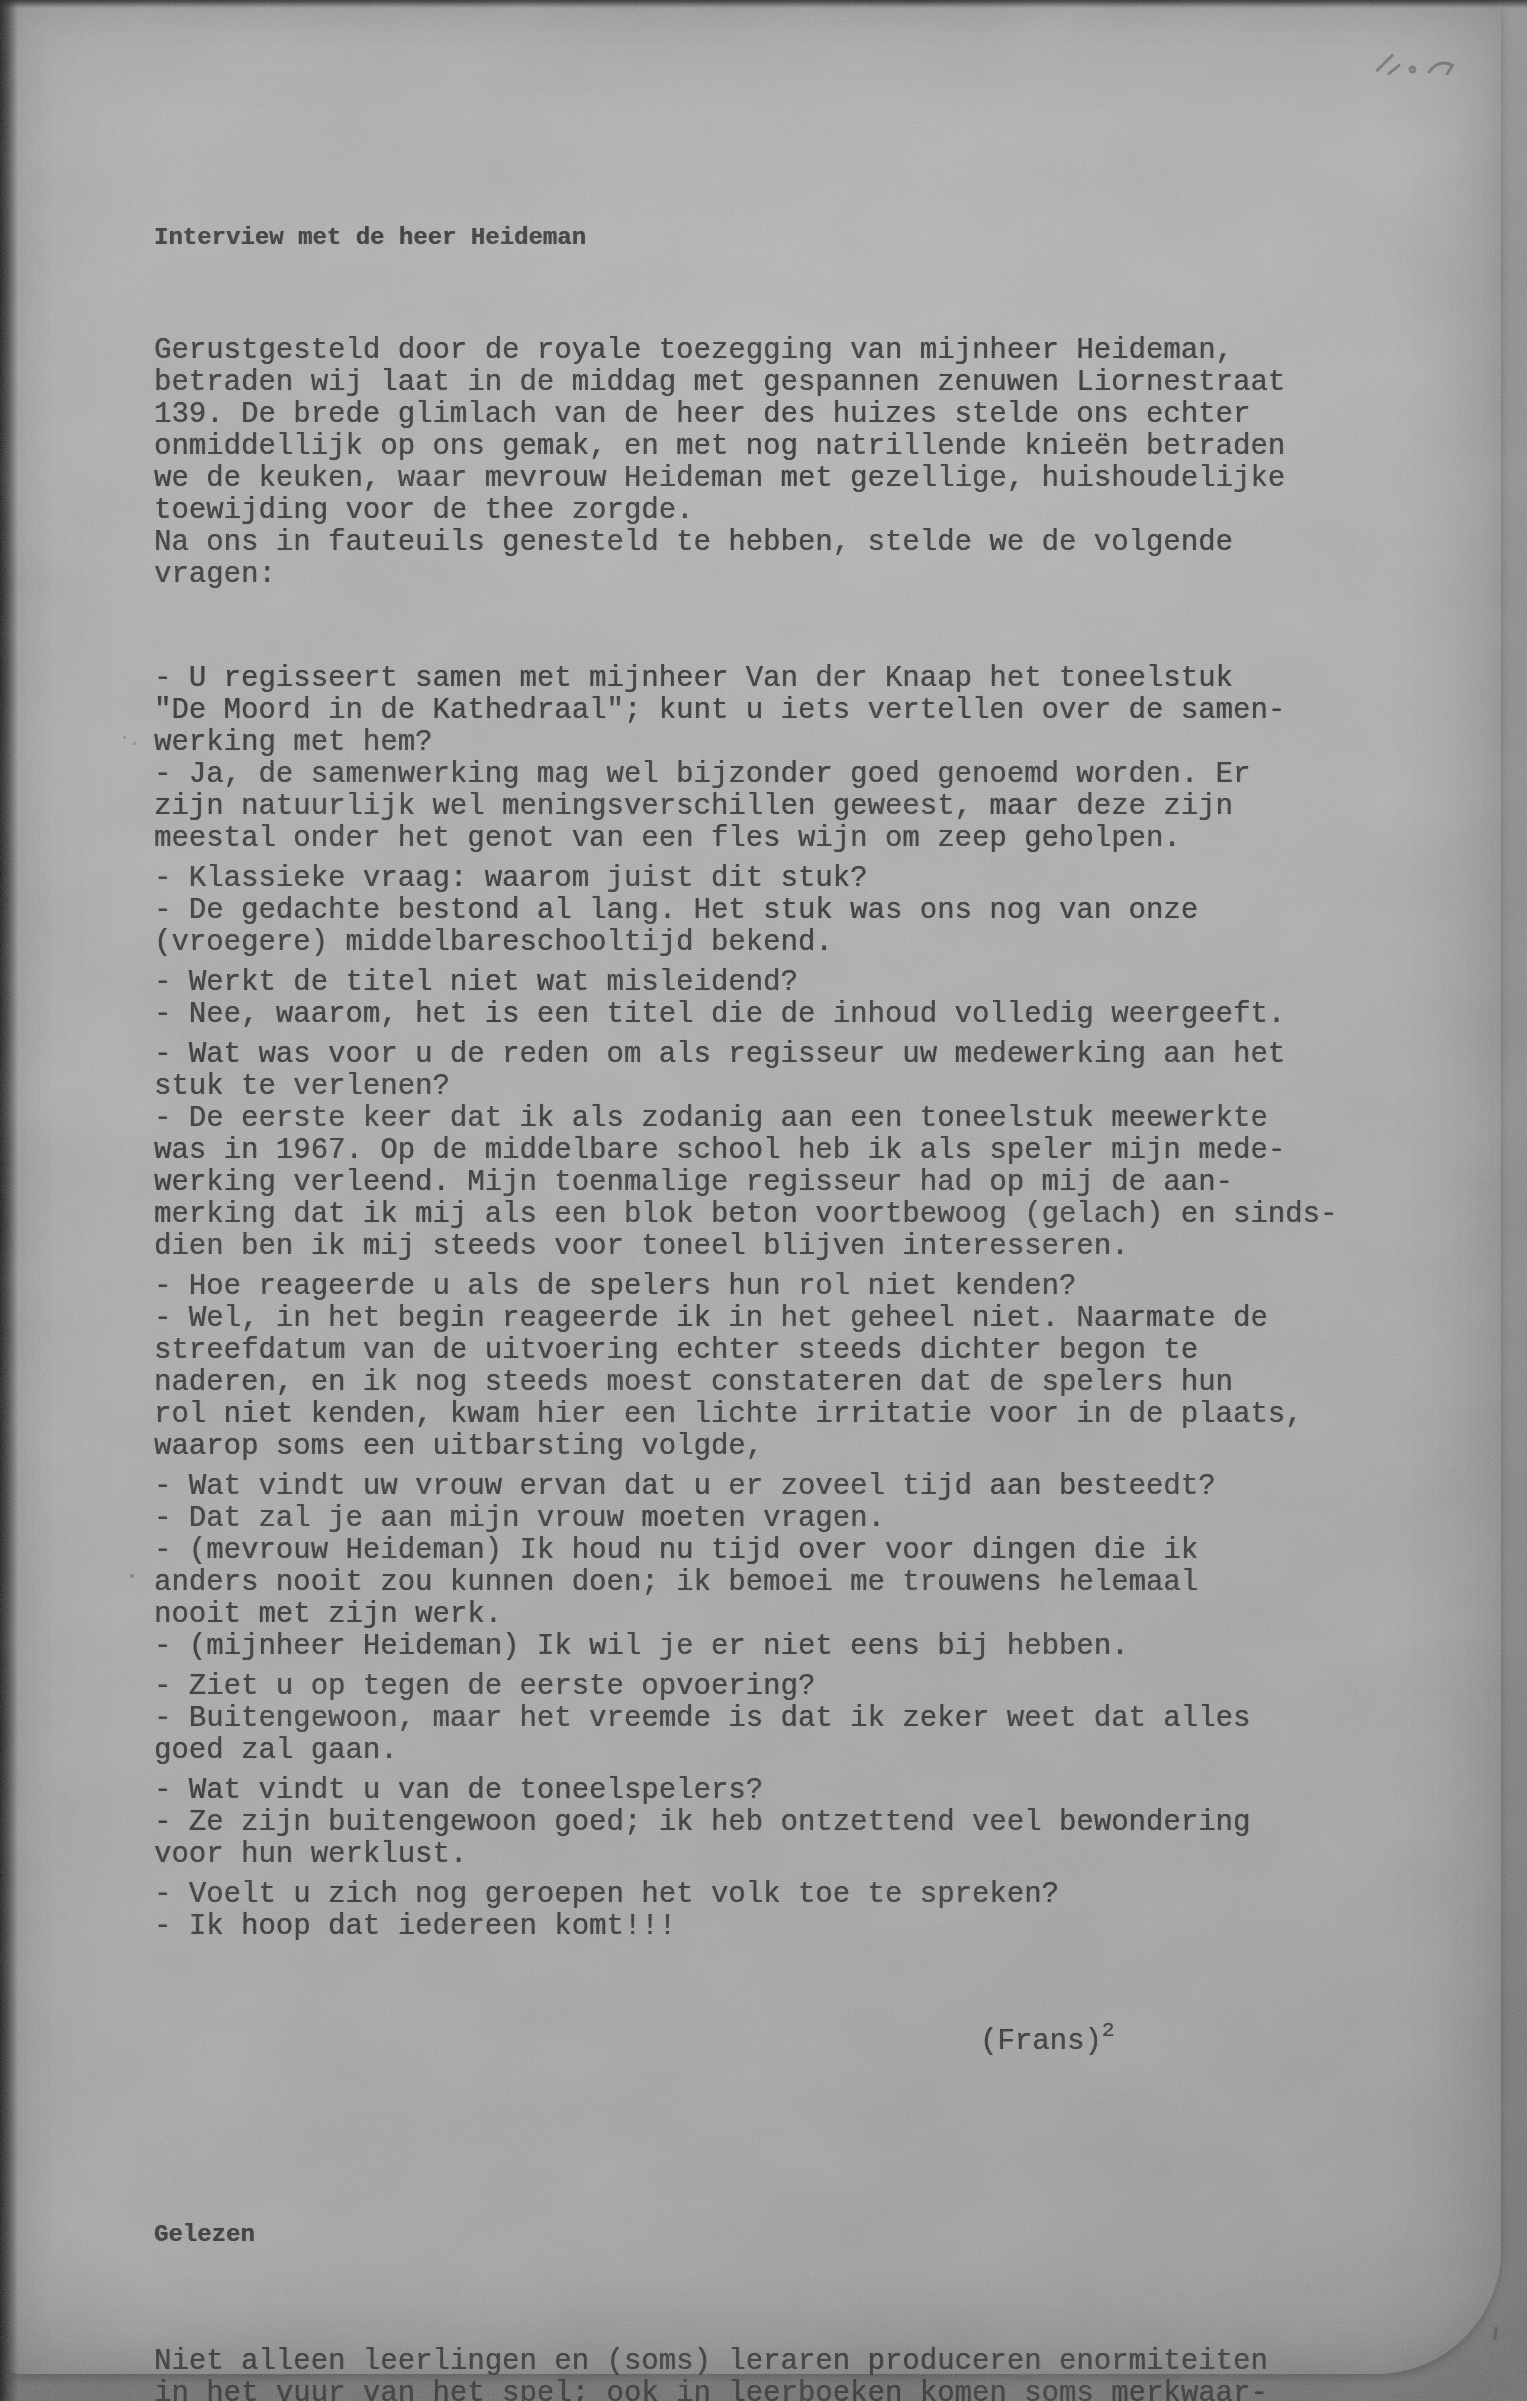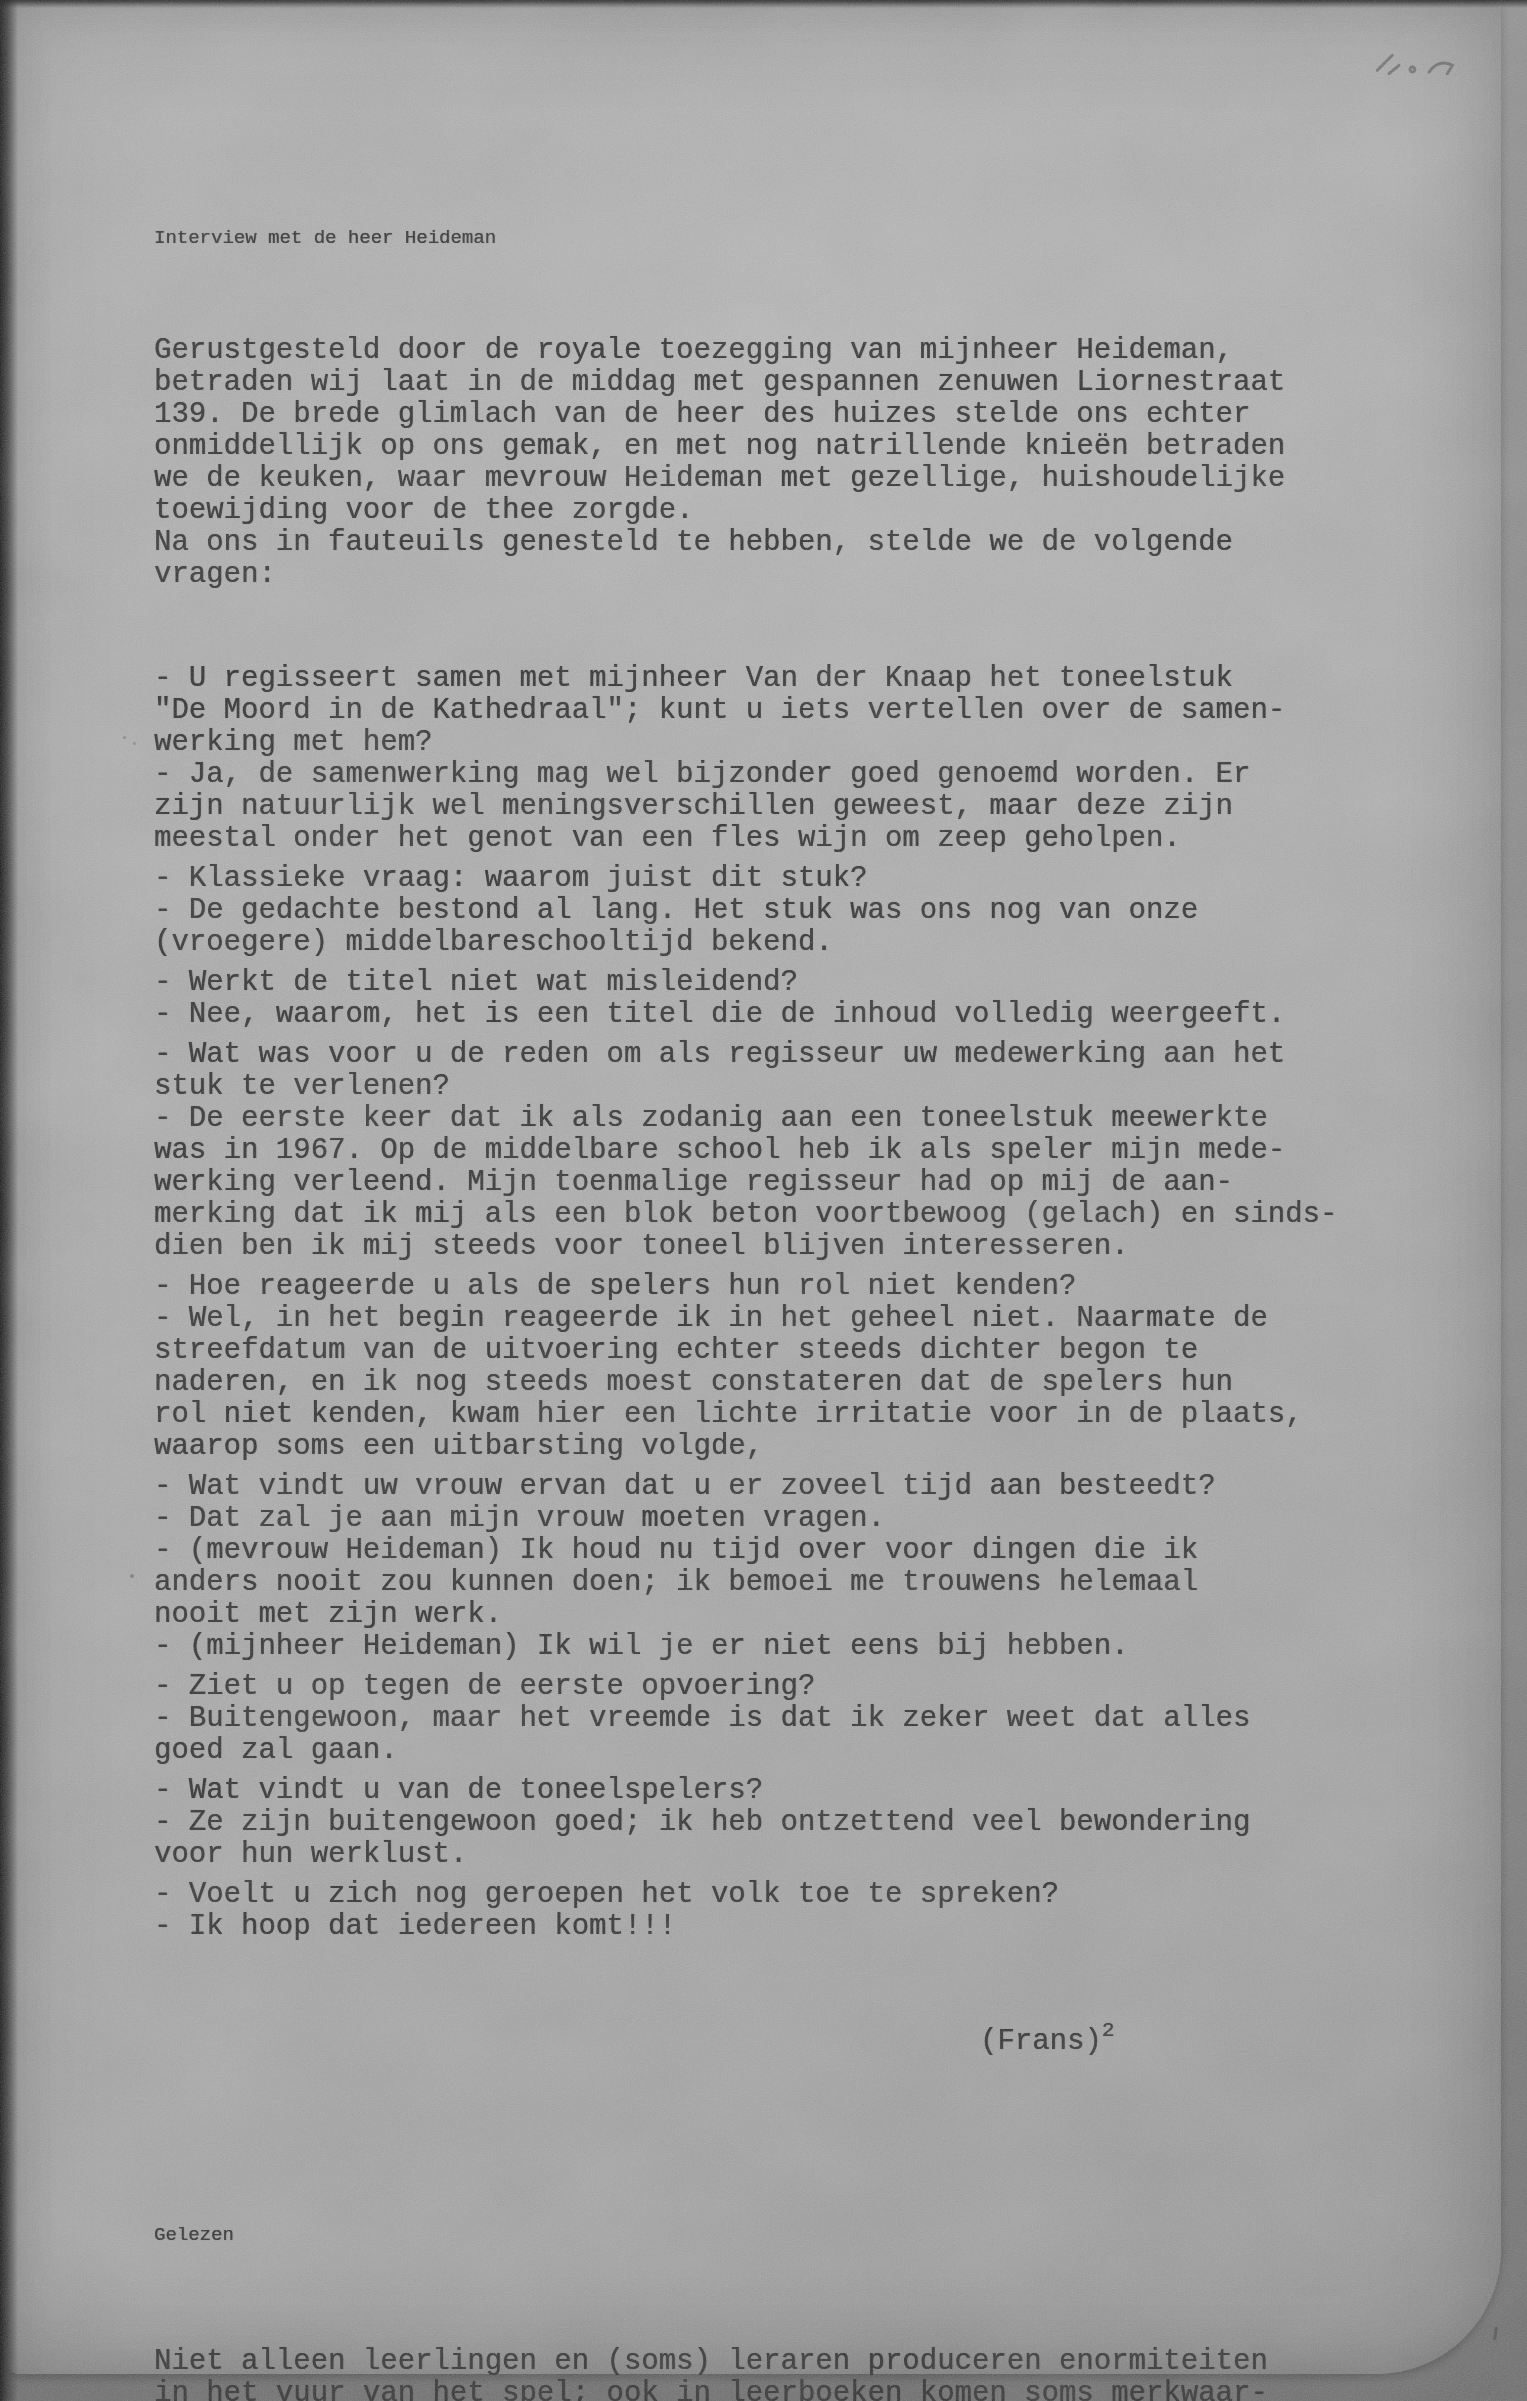--- a/index.html
+++ b/index.html
@@ -37,21 +37,21 @@
   .doc {
     position:absolute; left:154px; top:158px; width:1298px;
     z-index:3;
     font-size:29px; line-height:32px;
     font-weight:400;
     color:#2e2e2e;
     text-shadow:0.4px 0.4px 0.7px rgba(46,46,46,.65), -0.2px -0.2px 0.5px rgba(46,46,46,.35);
     filter:blur(0.3px);
     white-space:pre;
   }
-  .doc h1, .doc h2 { font-size:19px; font-weight:400; }
+  .doc h1, .doc h2 { font-size:24px; font-weight:700; }
   h1.title { margin:0 0 16.6px 0; }
   .line { height:32px; white-space:pre; }
   .qa-block { margin-top:8px; }
   .signature { margin-top:19px; height:32px; text-indent:826px; }
   .sup { font-size:21px; position:relative; top:-12.5px; }
   h2.gelezen { margin:97px 0 31px 0; }
   .speck { position:absolute; z-index:10; pointer-events:none; }
   .dot { border-radius:50%; background:#4d4d4d; }
   .grain {
     position:absolute; left:0; top:0; z-index:30;

